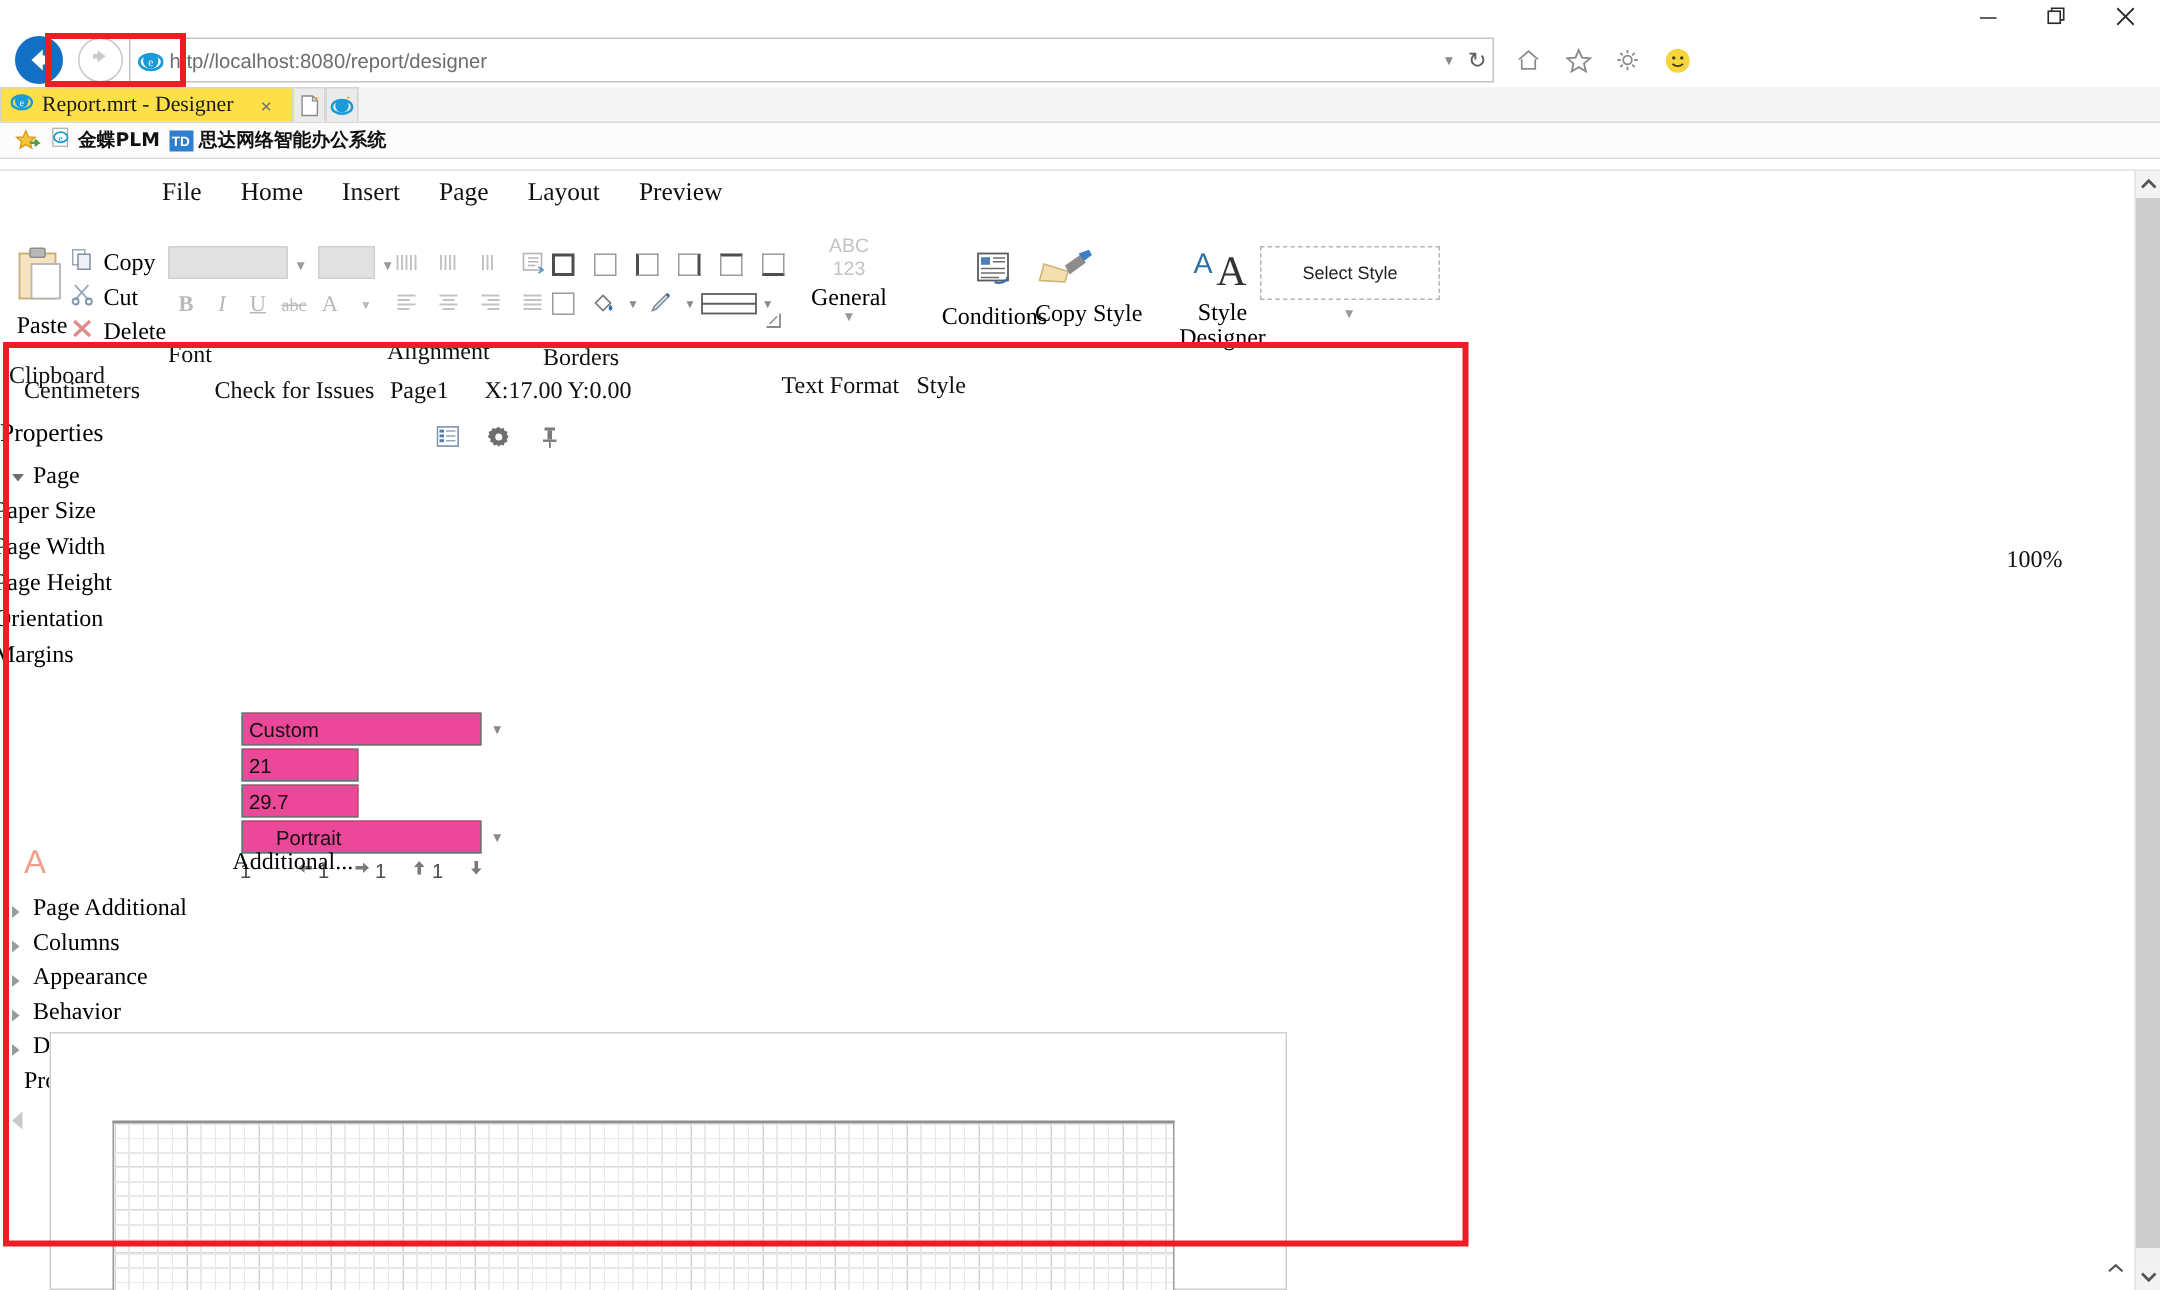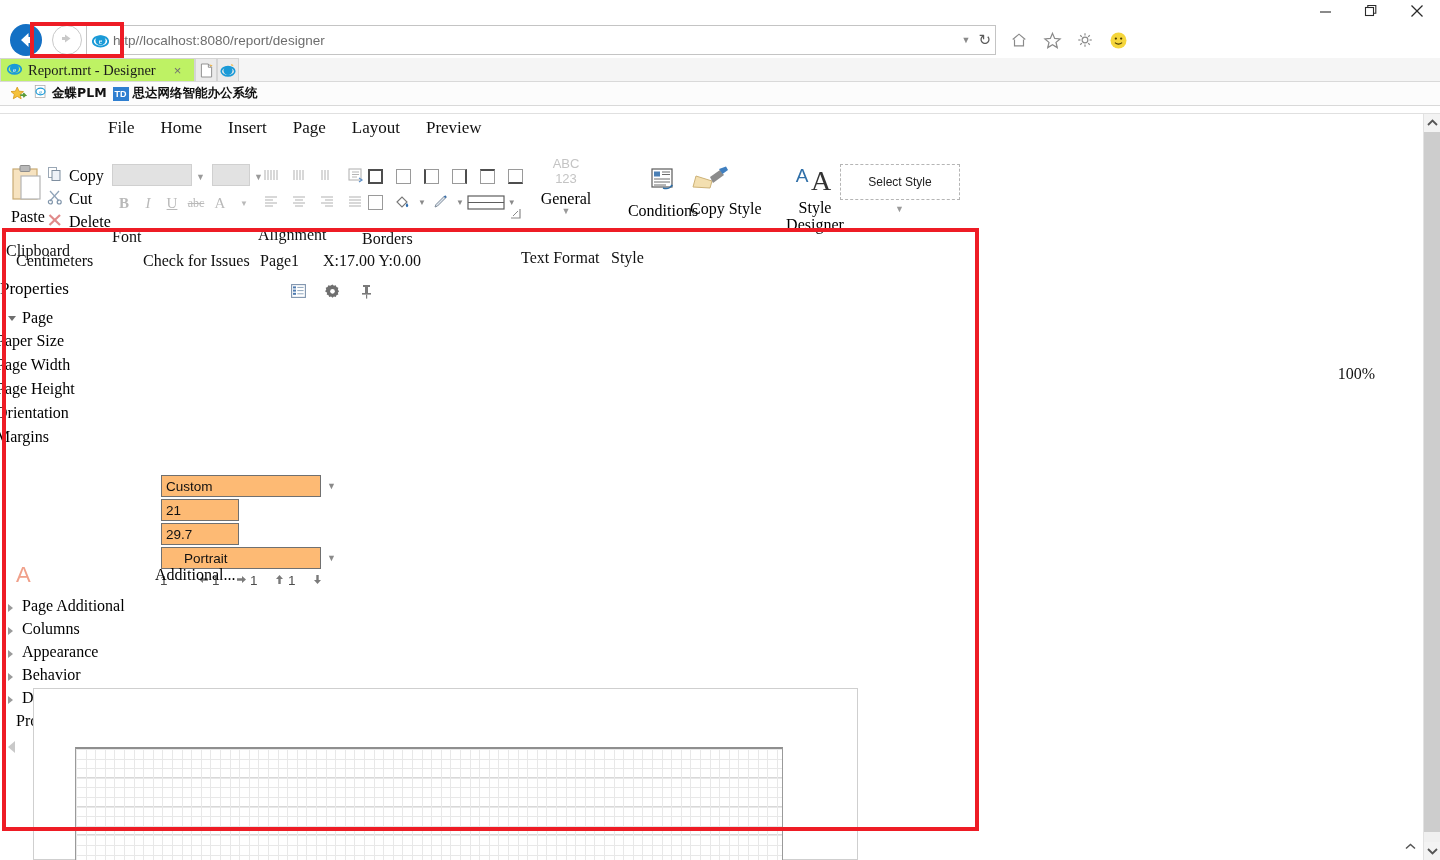--- a/index.html
+++ b/index.html
@@ -81,21 +81,21 @@
   }
   .chrome-icons{ display:flex; align-items:center; gap:13px; margin-left:13px; }
   .chrome-ic{ width:20px;height:20px; display:flex; align-items:center; justify-content:center; }
 
   
   .tabstrip{
     position:absolute; left:0; top:58px; width:1440px; height:24px;
     background:#f5f5f5; border-bottom:1px solid #d9d9d9; display:flex; align-items:flex-end;
   }
   .tab{
-    height:23px; background:#bef264; border:1px solid #d4d4d4; border-bottom:none;
+    height:23px; background:#fde047; border:1px solid #d4d4d4; border-bottom:none;
     display:flex; align-items:center; padding:0 6px 0 6px; gap:6px; min-width:195px;
   }
   .tab-title{
     font-family:"Liberation Serif", serif; font-size:14.5px; color:#1a1a1a; white-space:nowrap;
   }
   .tab-close{ color:#707070; font-size:13px; font-family:"Liberation Sans",sans-serif; margin-left:12px; }
   .tab-newpage, .tab-newie{
     width:22px;height:23px;background:#ebebeb;border:1px solid #d4d4d4;border-bottom:none;
     display:flex;align-items:center;justify-content:center;
   }
@@ -208,21 +208,21 @@
   .pi{ width:16px;height:16px;display:flex;align-items:center;justify-content:center; }
 
   .prop-row{ position:absolute; left:0; width:360px; height:24px; }
   .prop-name{ position:absolute; left:0; font-size:16px; white-space:nowrap; }
   .prop-name.indent{ left:-4px; }
   .tri{ position:absolute; left:8px; top:7px; width:0;height:0; }
   .tri.down{ border-left:4px solid transparent;border-right:4px solid transparent;border-top:5px solid #6e6e6e; }
   .tri.right{ border-top:4px solid transparent;border-bottom:4px solid transparent;border-left:5px solid #9a9a9a; }
 
   .field{
-    position:absolute; height:22px; border:1px solid #707070; background:#fdba74;
+    position:absolute; height:22px; border:1px solid #707070; background:#ec4899;
     display:flex; align-items:center; padding-left:4px;
     font-family:"Liberation Sans", sans-serif; font-size:13.5px; color:#111;
   }
   .field-caret{ position:absolute; color:#8a8a8a; font-size:9px; }
 
   .margins-row{ position:absolute; display:flex; align-items:center; gap:0px; }
   .mg{ display:flex; align-items:center; gap:3px; width:38px; }
   .mg .v{ font-family:"Liberation Sans", sans-serif; font-size:13.5px; color:#4d4d4d; }
 
   .wm-a{

